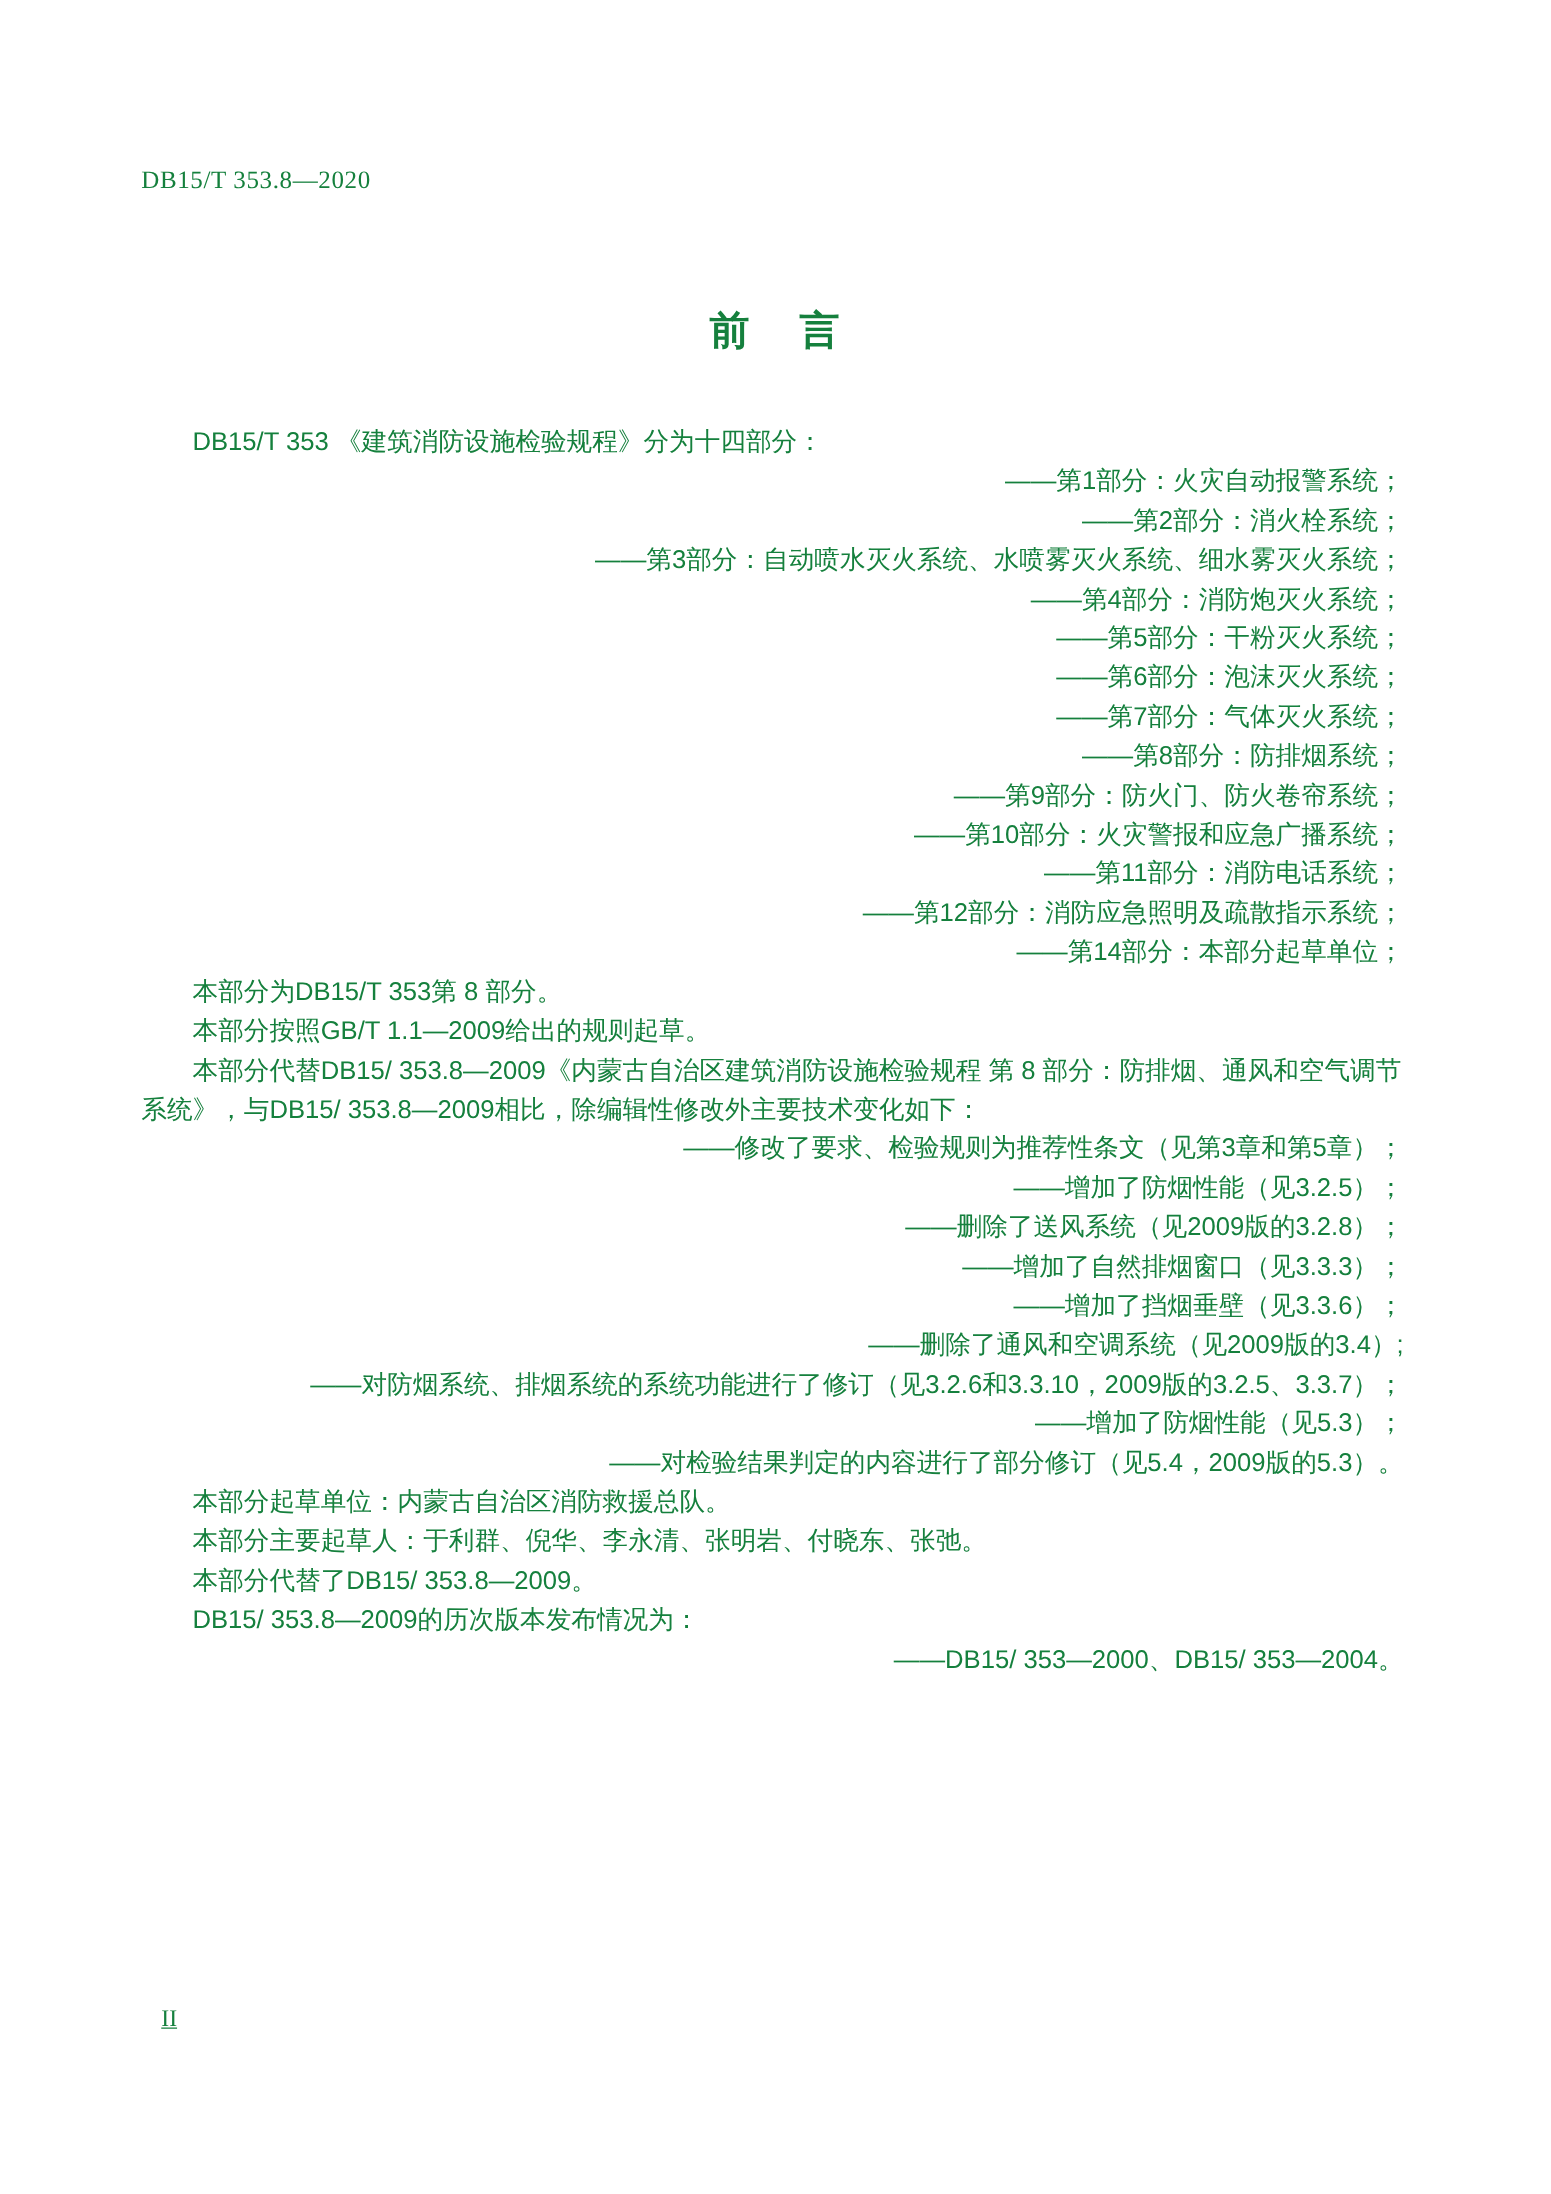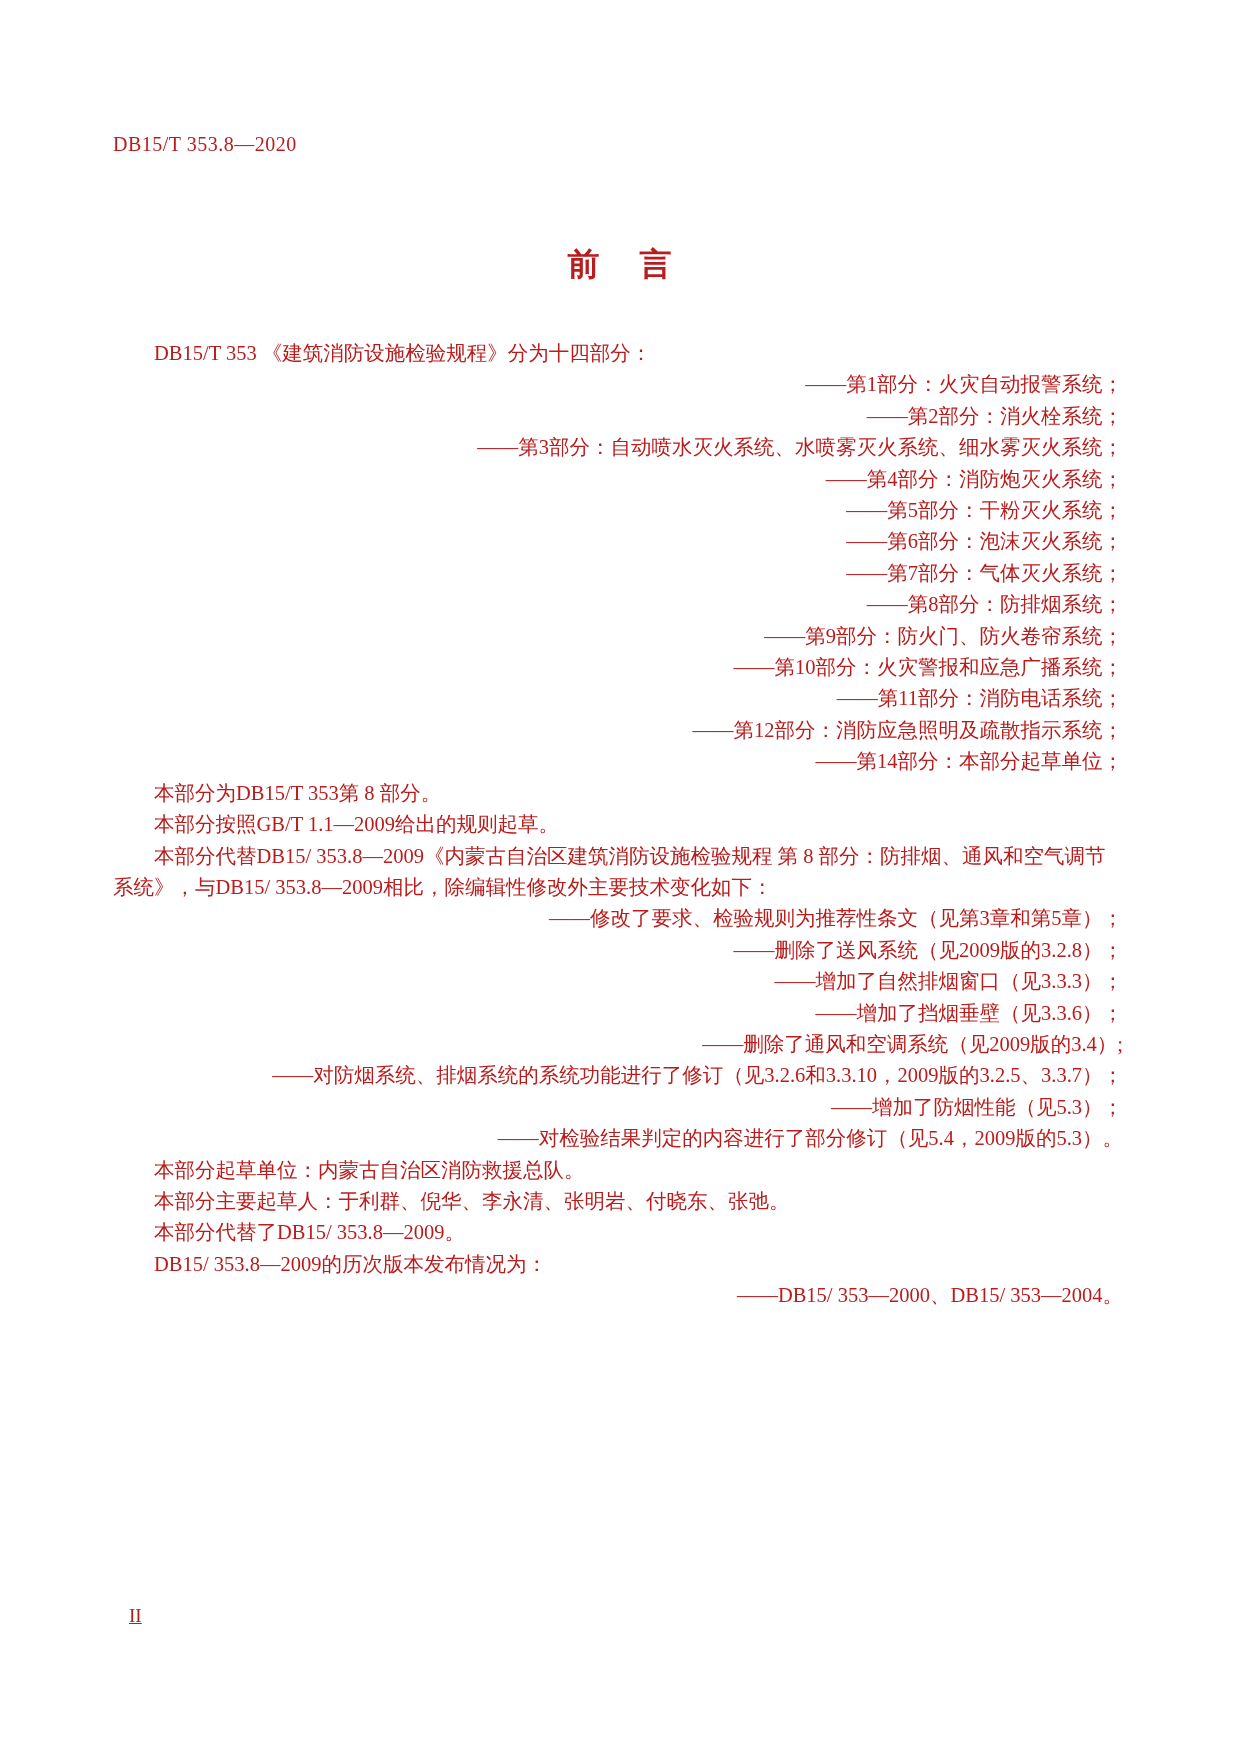--- a/index.html
+++ b/index.html
@@ -7,21 +7,21 @@
     padding: 0;
     background: #ffffff;
   }
   .page {
     position: relative;
     width: 1241px;
     height: 1755px;
     margin: 0 auto;
     background: #ffffff;
     font-family: "Liberation Serif", serif;
-    color: #b91c1c;
+    color: #15803d;
     box-sizing: border-box;
   }
   .header-code {
     position: absolute;
     top: 133px;
     left: 113px;
     font-size: 20px;
     letter-spacing: 0.5px;
     font-family: "Liberation Serif", serif;
   }
@@ -40,21 +40,21 @@
     display: inline-block;
     width: 38px;
   }
   .body {
     position: absolute;
     top: 338px;
     left: 113px;
     width: 1010px;
     font-size: 20.5px;
     line-height: 31.4px;
-    font-family: Liberation Serif, serif;
+    font-family: Liberation Sans, sans-serif;
   }
   .p {
     margin: 0;
     text-indent: 41px;
     white-space: normal;
   }
   .p.sub {
     text-indent: 0;
     padding-left: 41px;
     text-align: right;
@@ -95,20 +95,21 @@
     <p class="p sub">——第10部分：火灾警报和应急广播系统；</p>
     <p class="p sub">——第11部分：消防电话系统；</p>
     <p class="p sub">——第12部分：消防应急照明及疏散指示系统；</p>
     <p class="p sub">——第14部分：本部分起草单位；</p>
 
     <p class="p">本部分为DB15/T 353第 8 部分。</p>
     <p class="p">本部分按照GB/T 1.1—2009给出的规则起草。</p>
     <p class="p">本部分代替DB15/ 353.8—2009《内蒙古自治区建筑消防设施检验规程 第 8 部分：防排烟、通风和空气调节系统》，与DB15/ 353.8—2009相比，除编辑性修改外主要技术变化如下：</p>
 
     <p class="p sub">——修改了要求、检验规则为推荐性条文（见第3章和第5章）；</p>
+    <p class="p sub">——增加了防烟性能（见3.2.5）；</p>
     <p class="p sub">——删除了送风系统（见2009版的3.2.8）；</p>
     <p class="p sub">——增加了自然排烟窗口（见3.3.3）；</p>
     <p class="p sub">——增加了挡烟垂壁（见3.3.6）；</p>
     <p class="p sub">——删除了通风和空调系统（见2009版的3.4）;</p>
     <p class="p sub">——对防烟系统、排烟系统的系统功能进行了修订（见3.2.6和3.3.10，2009版的3.2.5、3.3.7）；</p>
     <p class="p sub">——增加了防烟性能（见5.3）；</p>
     <p class="p sub">——对检验结果判定的内容进行了部分修订（见5.4，2009版的5.3）。</p>
 
     <p class="p">本部分起草单位：内蒙古自治区消防救援总队。</p>
     <p class="p">本部分主要起草人：于利群、倪华、李永清、张明岩、付晓东、张弛。</p>

